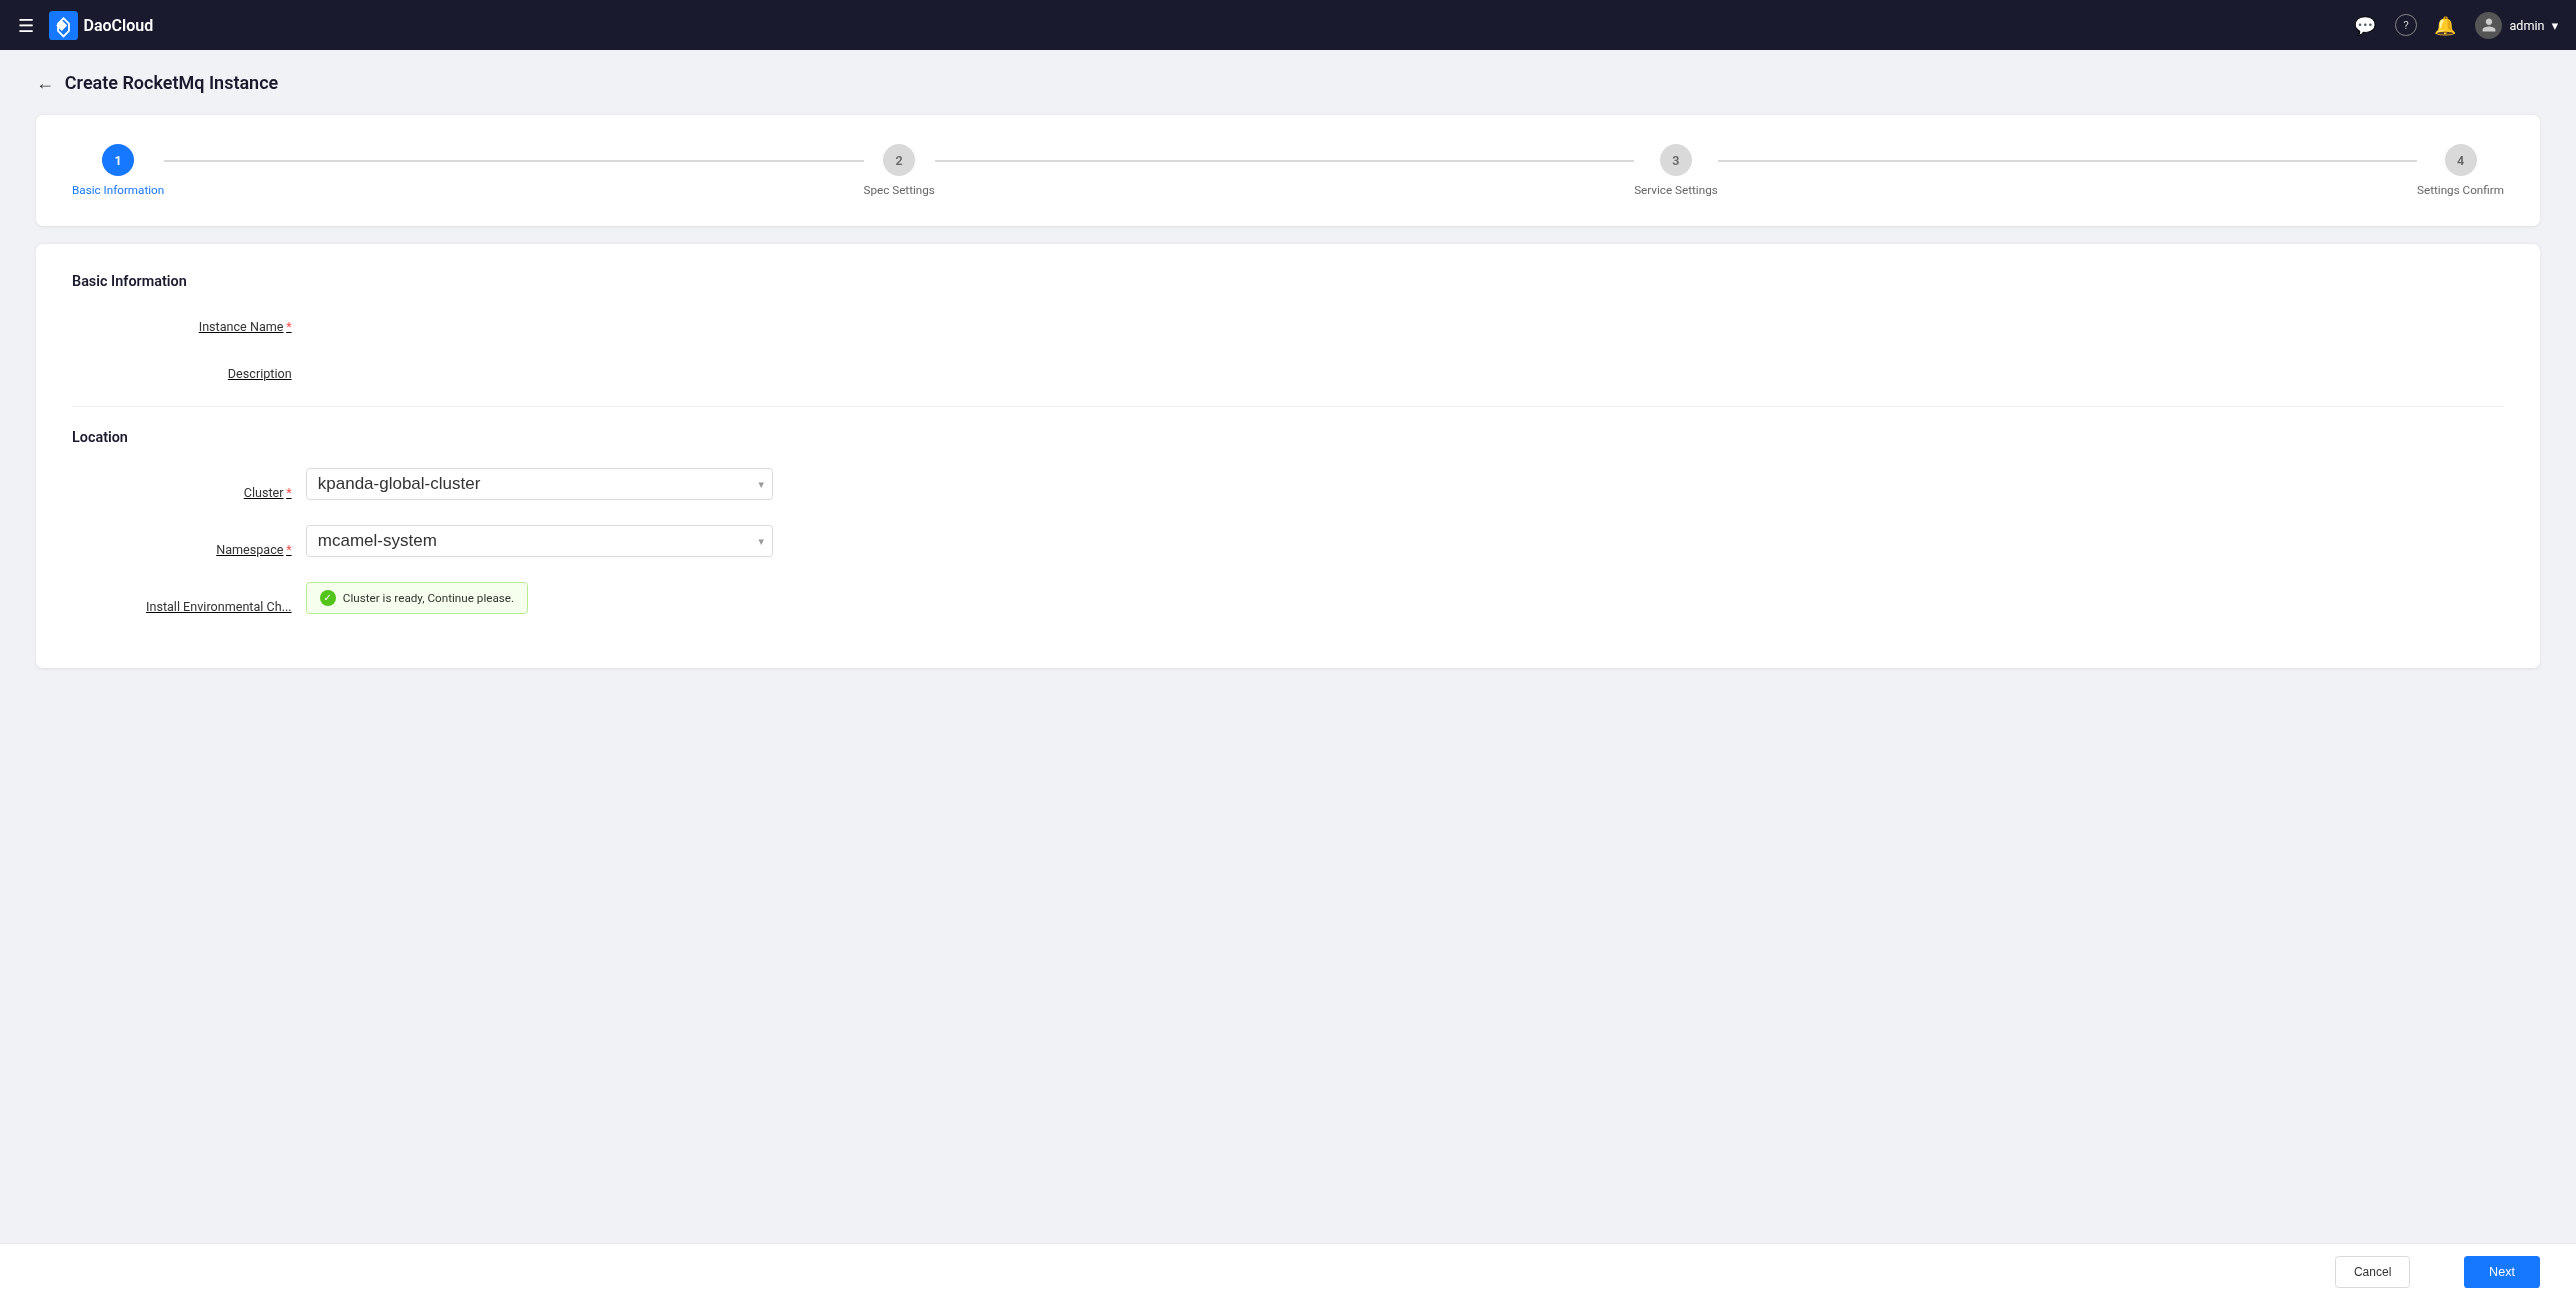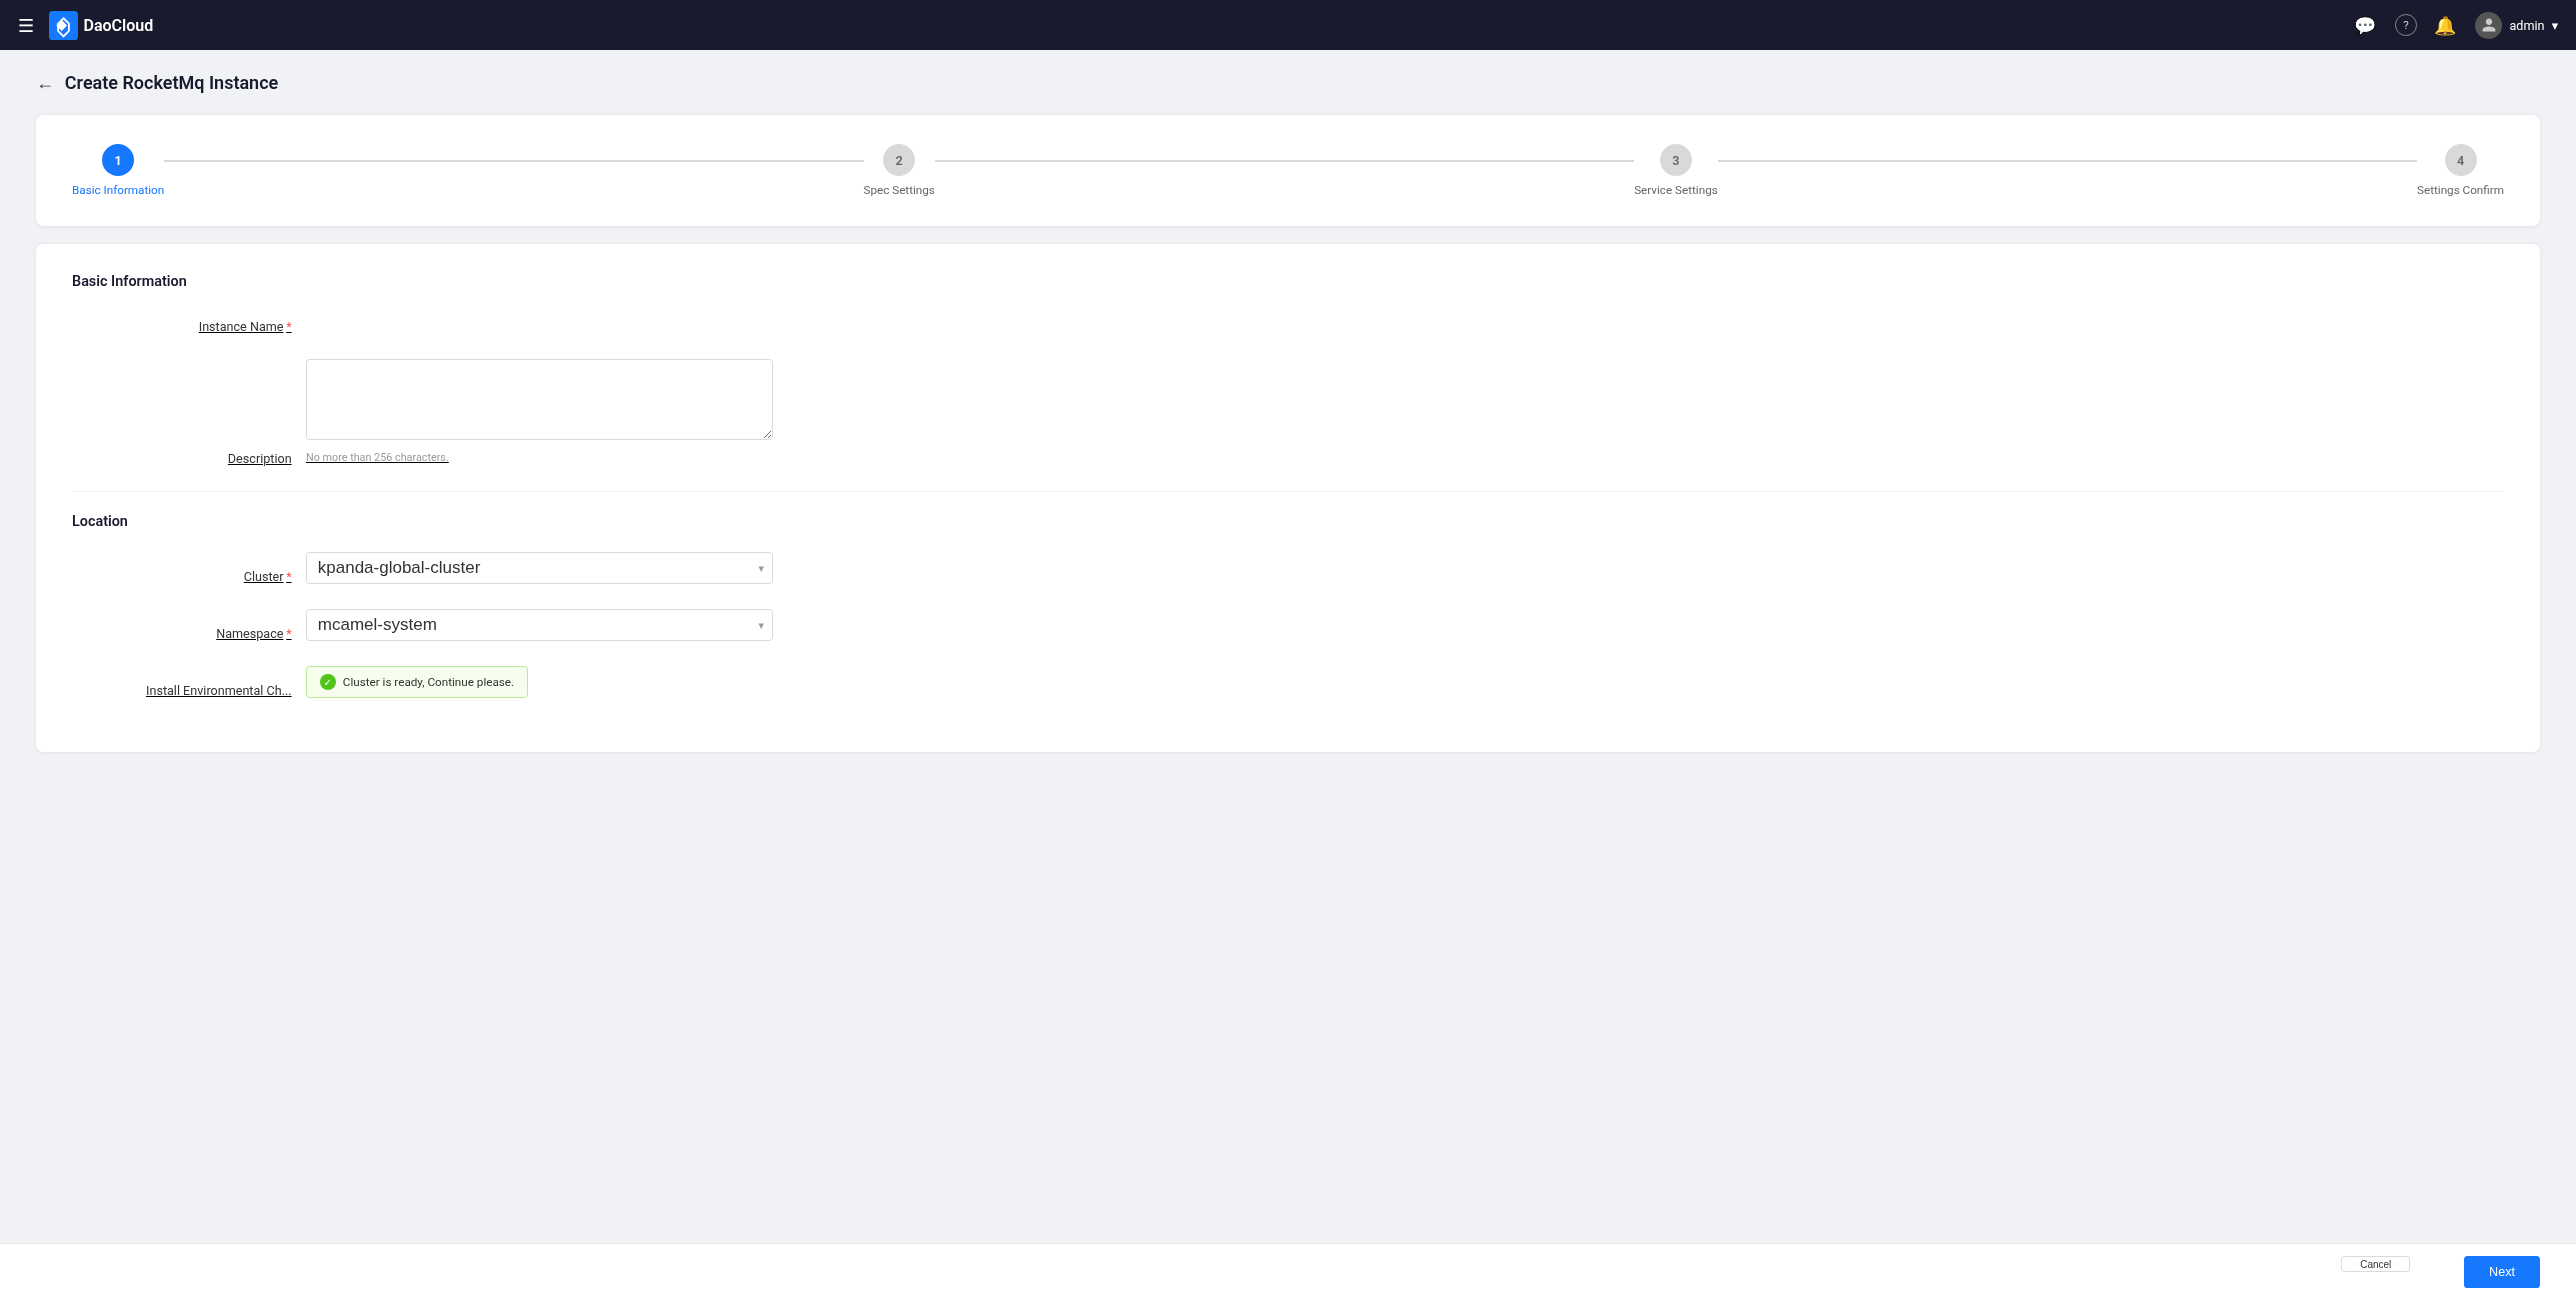--- a/index.html
+++ b/index.html
@@ -188,27 +188,27 @@
       bottom: 0; left: 0; right: 0;
       background: #fff;
       border-top: 0.9px solid #e8e8e8;
       padding: 12.6px 36px;
       display: flex;
       justify-content: flex-end;
       gap: 10.8px;
       z-index: 50;
     }
     .btn-cancel {
-      height: 16px;
+      height: 32px;
       padding: 0 18px;
       border: 0.9px solid #d9d9d9;
       border-radius: 3.6px;
       background: #fff;
       color: #333;
-      font-size: 10px;
+      font-size: 12px;
       cursor: pointer;
     }
     .btn-next {
       height: 32px;
       padding: 0 25px;
       border: none;
       border-radius: 3.6px;
       background: #1677ff;
       color: #fff;
       font-size: 12.6px;
@@ -294,24 +294,20 @@
     <div class="section-title">Basic Information</div>
 
     <div class="form-row">
       <div class="form-label">
         <span>Instance Name</span><span class="required-star">*</span>
       </div>
     </div>
 
     <div class="form-row">
       <div class="form-label">Description</div>
-      <div class="form-control-wrap">
-        <textarea class="textarea-input" style=""></textarea>
-        <div class="hint-text">No more than 256 characters.</div>
-      </div>
     </div>
 
     <hr class="location-divider">
 
     <div class="section-title">Location</div>
 
     <div class="form-row">
       <div class="form-label">
         <span>Cluster</span><span class="required-star">*</span>
       </div>

